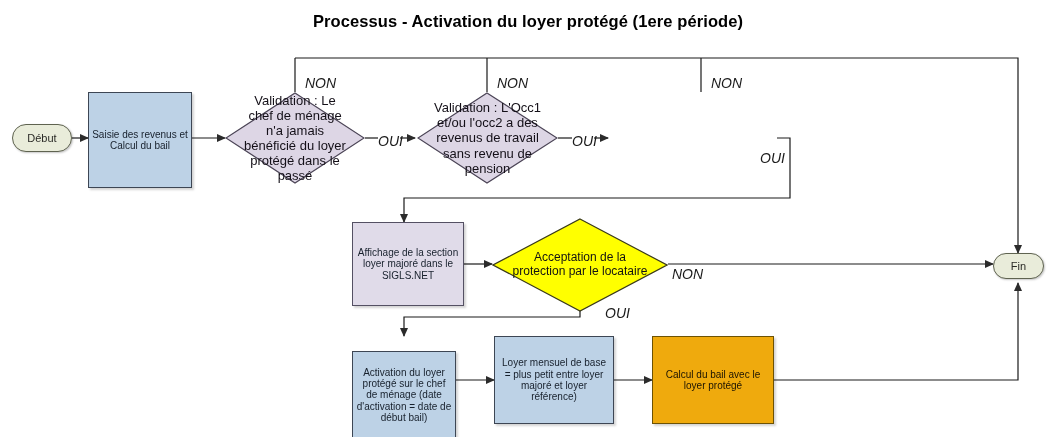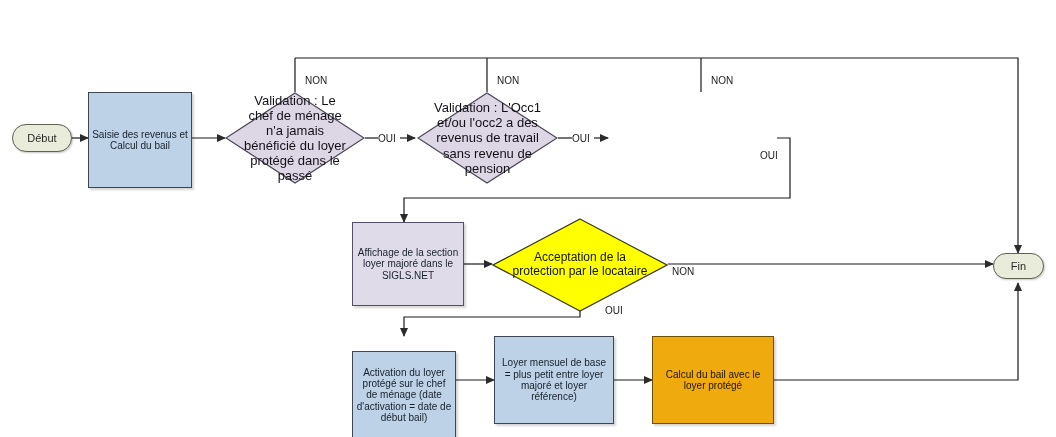--- a/index.html
+++ b/index.html
@@ -95,30 +95,32 @@
     color: #141018;
   }
   .diamond.accept .dtxt {
     left: 8%;
     width: 84%;
     font-size: 12px;
     color: #131313;
   }
   .edge-label {
     position: absolute;
-    font-size: 10px;
+    font-size: 14px;
     color: #1a1a1a;
     white-space: nowrap;
+    font-style: italic;
   }
 </style>
 </head>
 <body>
 
 <div id="canvas">
 
+  <div id="title">Processus - Activation du loyer protégé (1ere période)</div>
 
   <svg id="wires" viewBox="0 0 1056 437" xmlns="http://www.w3.org/2000/svg">
     <defs>
       <marker id="ah" markerWidth="9" markerHeight="8" refX="8" refY="4" orient="auto" markerUnits="userSpaceOnUse">
         <path d="M0,0 L9,4 L0,8 z" fill="#2b2b2b"></path>
       </marker>
     </defs>
     <g stroke="#1a1a1a" stroke-width="1.2" fill="none">
 
       <path d="M72,138 L88,138" marker-end="url(#ah)"></path>

